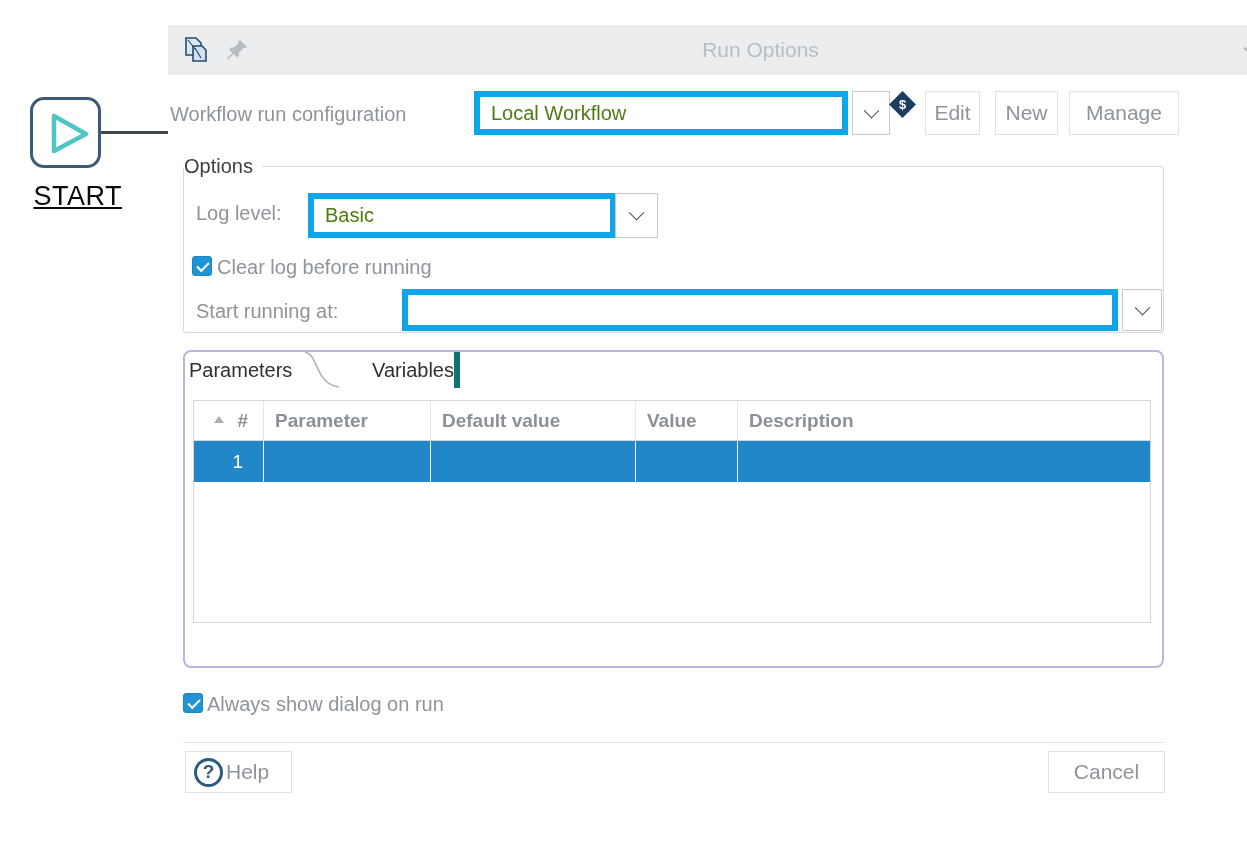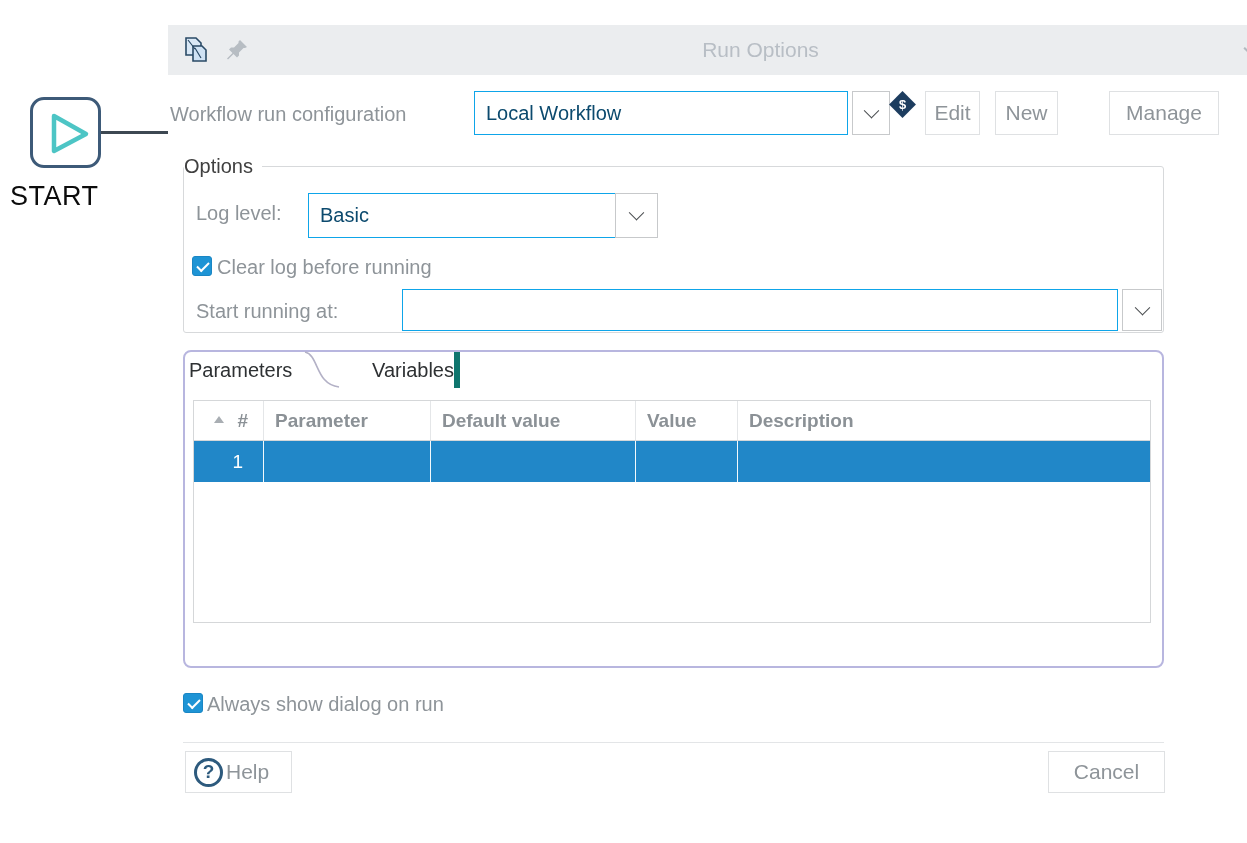--- a/index.html
+++ b/index.html
@@ -4,42 +4,42 @@
 <style>
   * { margin:0; padding:0; box-sizing:border-box; }
   html,body { background:#ffffff; }
   body { font-family:"Liberation Sans","DejaVu Sans",sans-serif; }
   .page { position:relative; width:1247px; height:843px; background:#fff; overflow:hidden; }
 
   
   .node-box { position:absolute; left:30px; top:97px; width:71px; height:71px;
               border:3px solid #3d5a78; border-radius:14px; background:#fff;
               display:flex; align-items:center; justify-content:center; }
-  .node-label { position:absolute; left:10px; top:181px; width:112px; text-align:left;
-                font-size:27px; color:#0c0c0c; letter-spacing:0.5px; }
+  .node-label { position:absolute; left:10px; top:181px; width:112px; text-align:right;
+                font-size:27px; color:#0c0c0c; letter-spacing:0.5px;text-decoration:underline; }
   .connector { position:absolute; left:101px; top:131px; width:67px; height:2.5px; background:#3d4852; }
 
   
   .titlebar { position:absolute; left:168px; top:25px; width:1185px; height:50px; background:#ebedef;padding-left:29px; }
   .tb-icons { position:absolute; left:16px; top:0; height:100%; display:flex; align-items:center; gap:16px; }
   .tb-title { position:absolute; left:0; top:0; width:100%; height:100%; display:flex;
               align-items:center; justify-content:center; color:#b8bec5; font-size:21px; }
   .win-controls { position:absolute; right:12px; top:0; height:100%; display:flex; align-items:center; gap:20px; }
   .chev { width:13px; height:13px; border-right:2.5px solid #b3bac0; border-bottom:2.5px solid #b3bac0; }
   .chev.down { transform:rotate(45deg) translateY(-3px); }
   .chev.up   { transform:rotate(-135deg) translateY(-3px); }
   .close-btn { width:31px; height:31px; border-radius:50%; background:#b9c0c6; position:relative; }
   .close-btn::before, .close-btn::after { content:""; position:absolute; left:8px; top:14.3px;
        width:15px; height:2.6px; background:#fff; border-radius:1px; }
   .close-btn::before { transform:rotate(45deg); }
   .close-btn::after  { transform:rotate(-45deg); }
 
   .lbl { position:absolute; color:#8e9499; font-size:20px; line-height:26px; white-space:nowrap; }
-  .combo { position:absolute; background:#fff; border:1px solid #0ea5e9;
-           font-size:20px; color:#0c4a6e; display:flex; align-items:center;
+  .combo { position:absolute; background:#fff; border:6px solid #0ea5e9;
+           font-size:20px; color:#4d7c0f; display:flex; align-items:center;
            padding-left:11px; white-space:nowrap; overflow:hidden; }
   .drop-btn { position:absolute; background:#fff; border:1px solid #c7c9cb;
               display:flex; align-items:center; justify-content:center; }
   .drop-chev { width:11px; height:11px; border-right:1.8px solid #4a4d50;
                border-bottom:1.8px solid #4a4d50; transform:rotate(45deg) translate(-2px,-2px); }
   .btn { position:absolute; background:#fff; border:1px solid #dfe1e3; color:#8e9499;
          font-size:21px; display:flex; align-items:center; justify-content:center; }
 
   .dollar { position:absolute; left:893px; top:95px; width:19px; height:19px;
             background:#1d3d5f; transform:rotate(45deg); display:flex; align-items:center; justify-content:center; }
@@ -125,21 +125,21 @@
   <div class="lbl" style="left:170px; top:101px;">Workflow run configuration</div>
   <div class="combo" style="left:474px; top:91px; width:374px; height:44px;">Local Workflow</div>
   <div class="drop-btn" style="left:852px; top:91px; width:38px; height:44px;">
     <div class="drop-chev"></div>
   </div>
   <div class="dollar">
     <span>$</span>
   </div>
   <div class="btn" style="left:925px; top:91px; width:55px; height:44px;">Edit</div>
   <div class="btn" style="left:995px; top:91px; width:63px; height:44px;">New</div>
-  <div class="btn" style="left:1069px; top:91px; width:110px; height:44px;margin-left:40px;">Manage</div>
+  <div class="btn" style="left:1069px; top:91px; width:110px; height:44px;">Manage</div>
 
   <fieldset class="options">
     <legend>Options</legend>
   </fieldset>
 
   <div class="lbl" style="left:196px; top:200px;">Log level:</div>
   <div class="combo" style="left:308px; top:193px; width:308px; height:45px;">Basic</div>
   <div class="drop-btn" style="left:615px; top:193px; width:43px; height:45px;">
     <div class="drop-chev"></div>
   </div>

